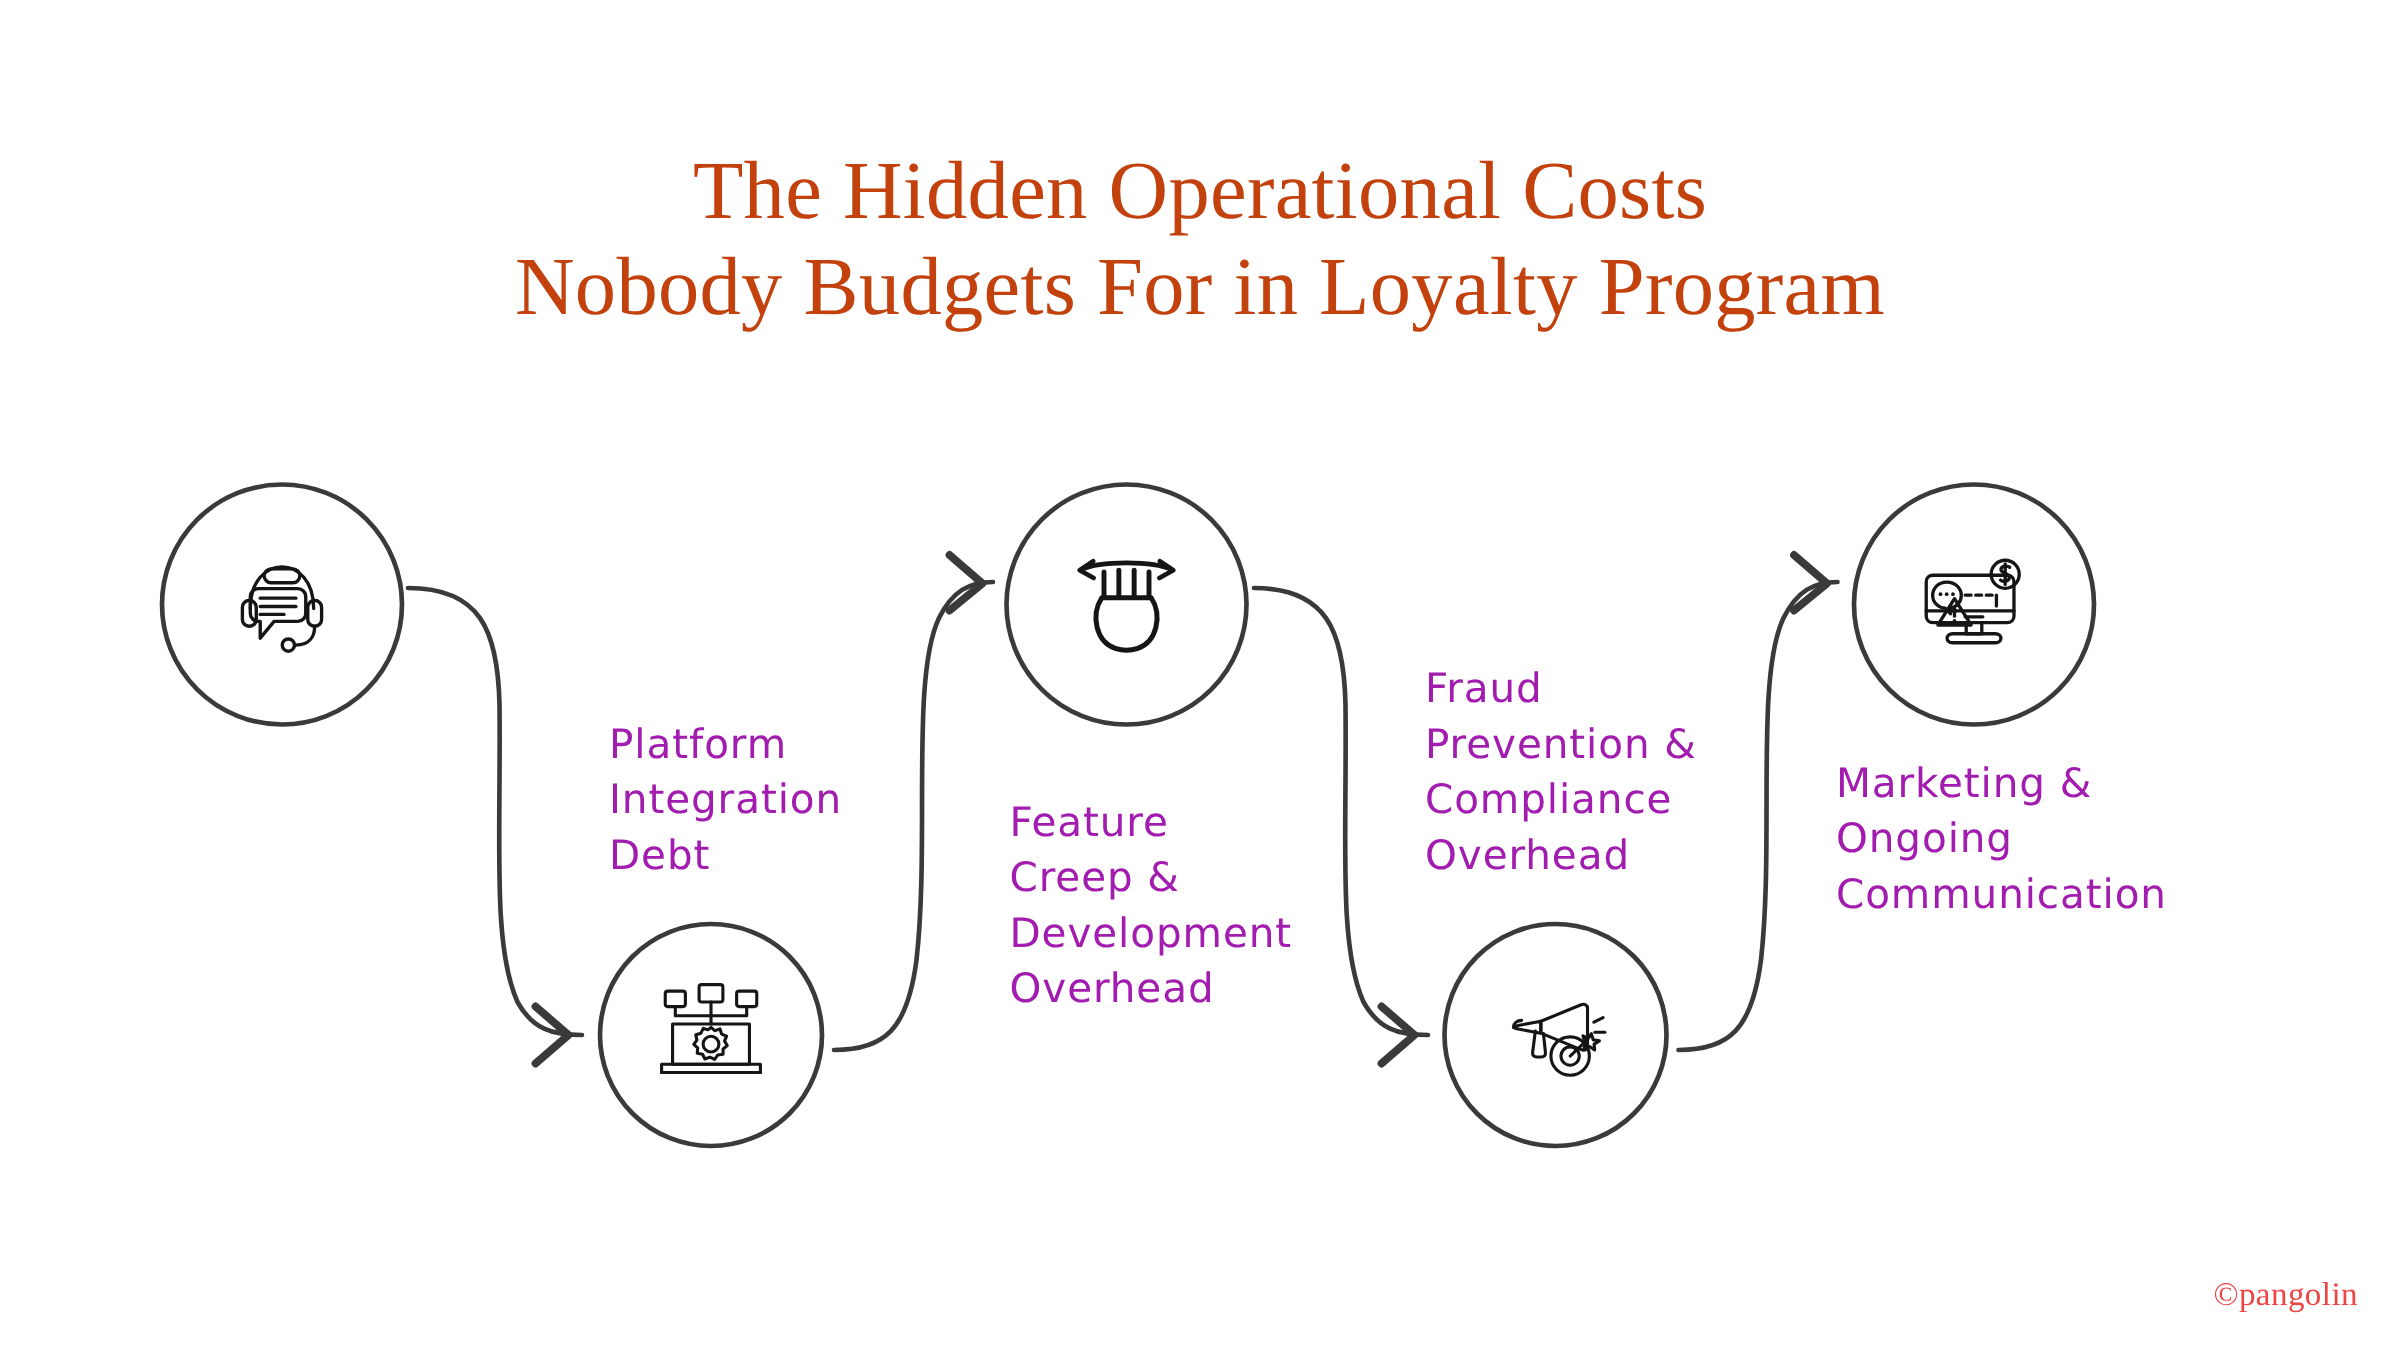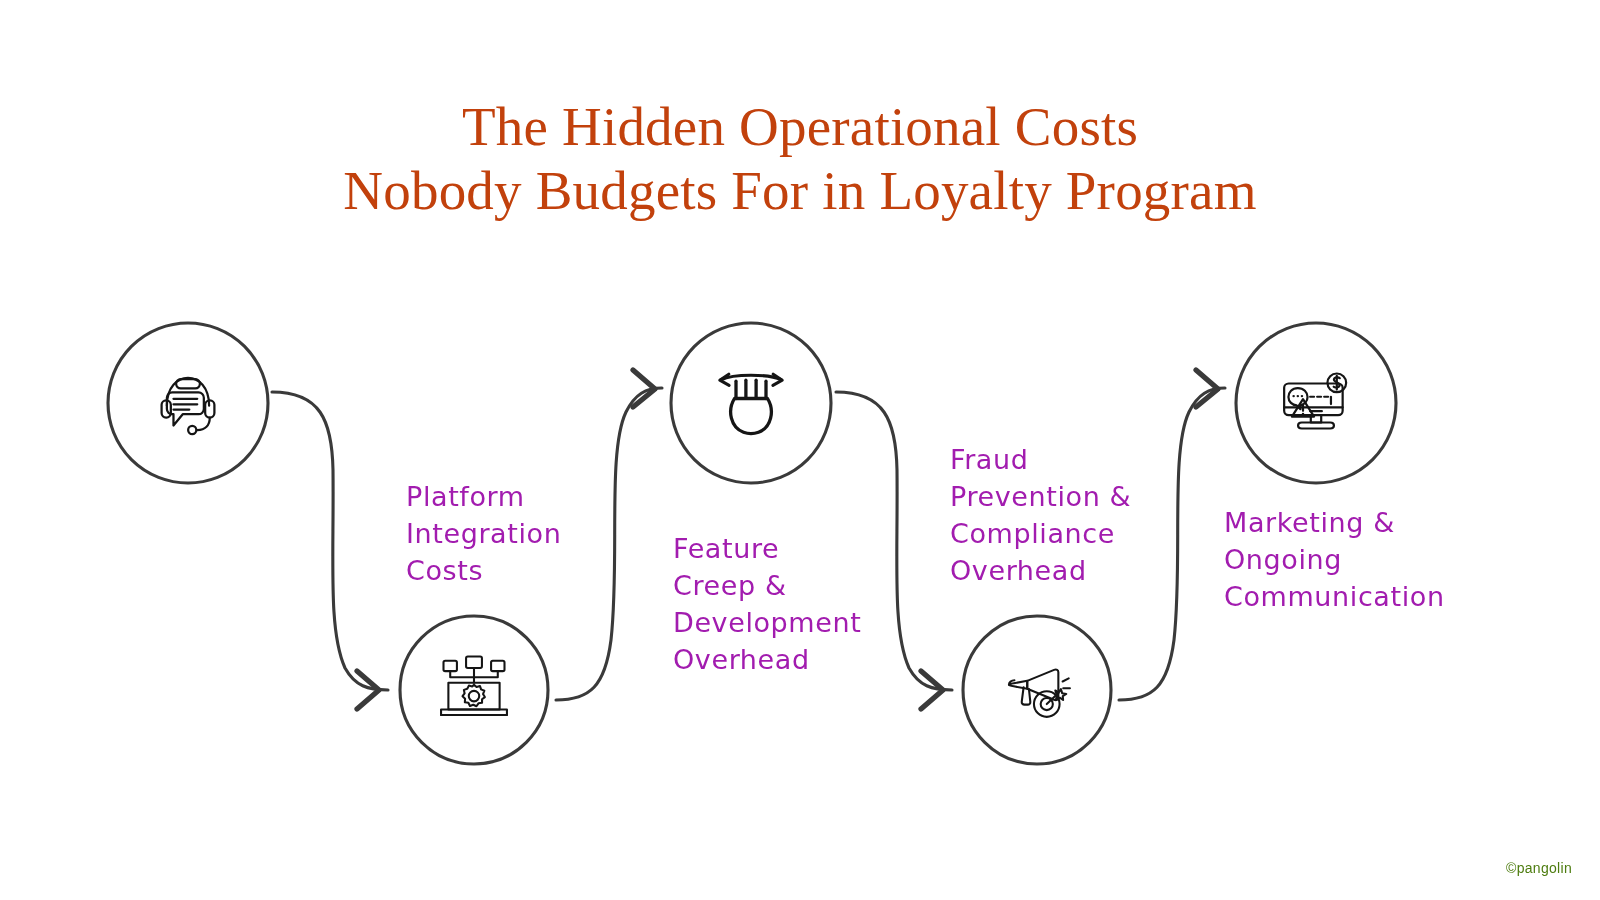--- a/index.html
+++ b/index.html
@@ -57,23 +57,23 @@
     color: #a21caf;
     white-space: pre-line;
     letter-spacing: 0.6px;
   }
 
   
   #watermark {
     position: absolute;
     right: 28px;
     bottom: 24px;
-    font-family: Liberation Sans, sans-serif;
-    font-size: 14px;
-    color: #4d7c0f;
+    font-family: Liberation Serif, serif;
+    font-size: 22px;
+    color: #ef4444;
     letter-spacing: 0.3px;
   }
 </style>
 </head>
 <body>
 
 <div id="canvas">
 
   <div id="title">The Hidden Operational Costs
 Nobody Budgets For in Loyalty Program</div>
@@ -216,21 +216,21 @@
         <circle class="ic" cx="16" cy="-15.5" r="7.2"></circle>
         <path class="ic" d="M 18.3 -19.1 C 17.5 -19.9 14.2 -20.2 13.8 -18.1 C 13.4 -16.1 18.3 -16 18.2 -13.9 C 18.1 -11.8 14.6 -11.5 13.6 -12.5"></path>
         <line class="ic" x1="16" y1="-20.8" x2="16" y2="-10.3"></line>
       </g>
     </g>
   </svg>
 
 
   <div class="node-label" style="left:406px; top:478px; width:230px;">Platform
 Integration
-Costs</div>
+Debt</div>
 
   <div class="node-label" style="left:673px; top:494px; width:250px;margin-top:36px;">Feature
 Creep &amp;
 Development
 Overhead</div>
 
   <div class="node-label" style="left:950px; top:441px; width:250px;">Fraud
 Prevention &amp;
 Compliance
 Overhead</div>

